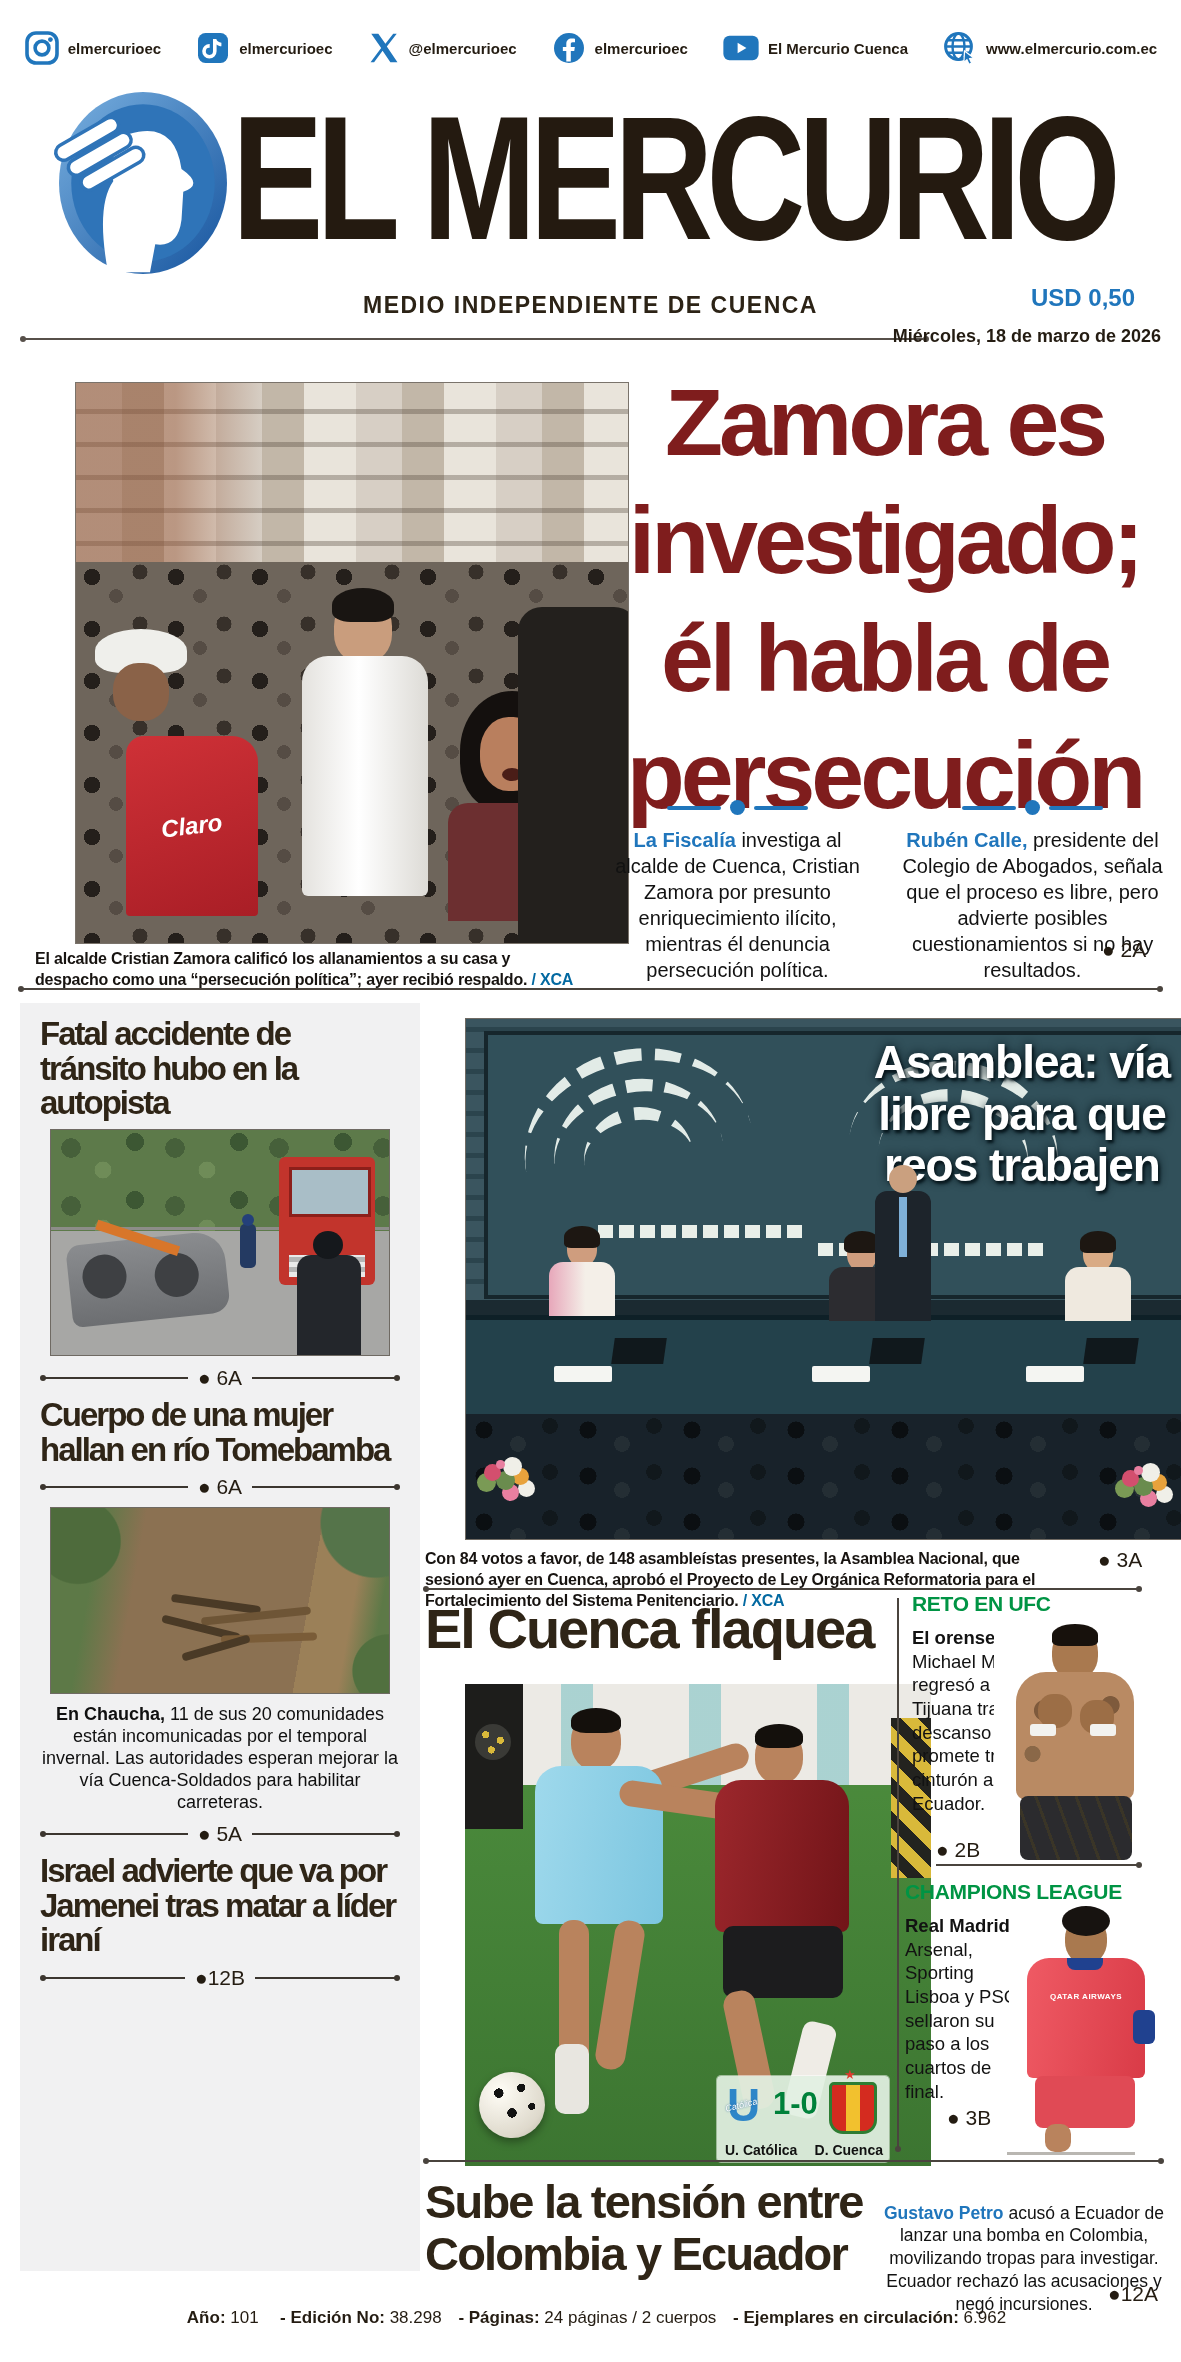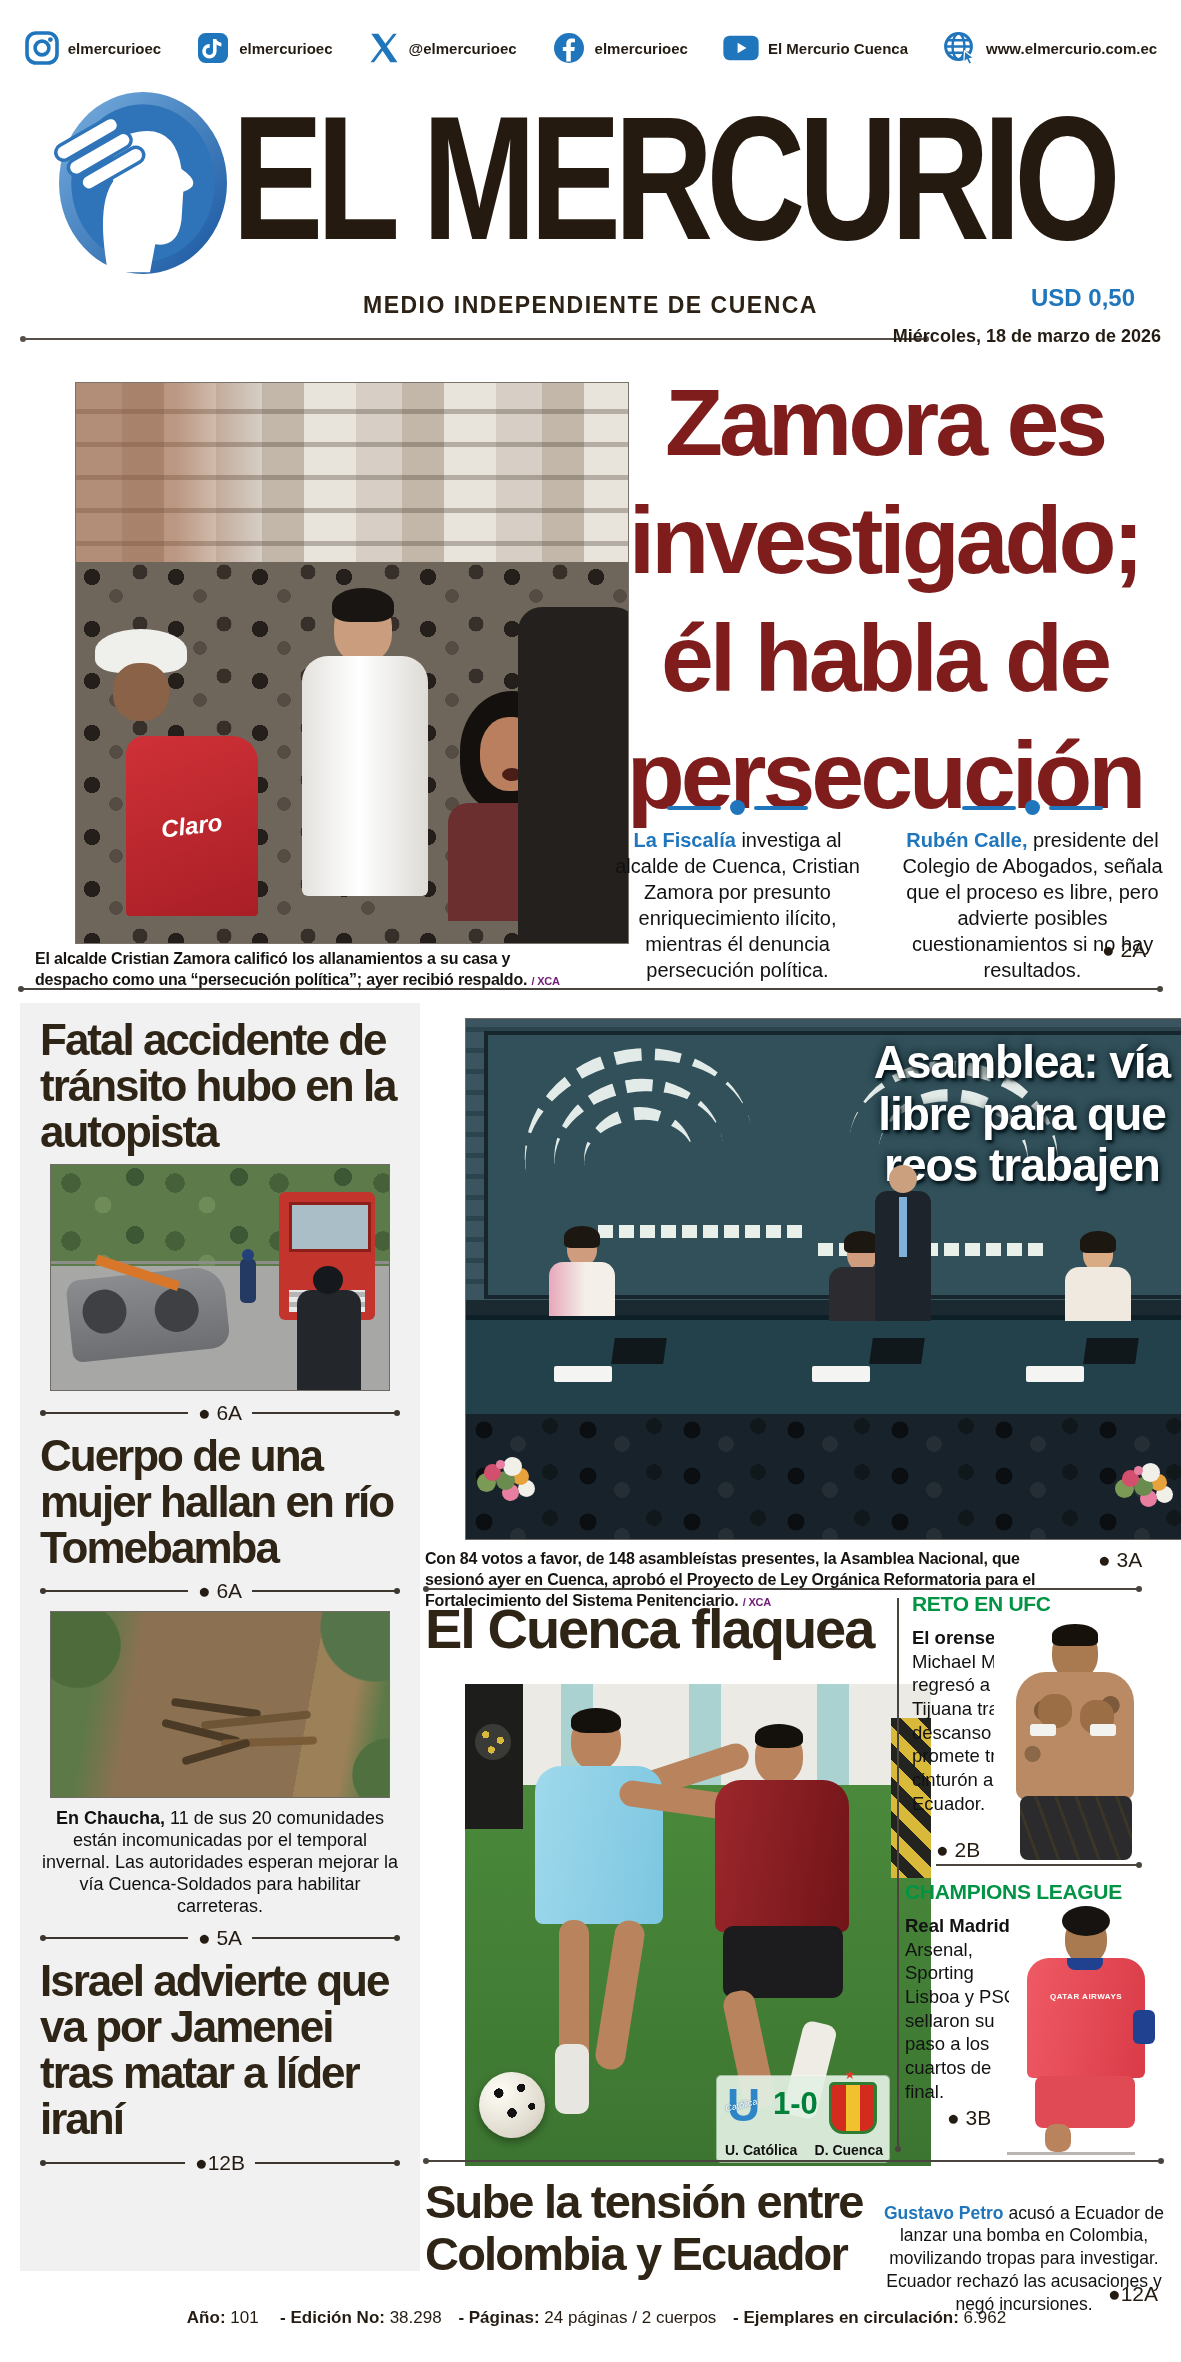--- a/index.html
+++ b/index.html
@@ -66,31 +66,31 @@
     background:linear-gradient(160deg,#cf3137,#a91e26);display:flex;align-items:center;justify-content:center;}
   .vest span{color:#fff;font-style:italic;font-weight:700;font-size:24px;transform:rotate(-7deg);}
   .shout{position:absolute;left:66%;top:55%;width:150px;height:230px;}
   .shout .hair{position:absolute;left:20px;top:0;width:104px;height:120px;border-radius:50% 50% 40% 40%;background:#14100e;}
   .shout .fc{position:absolute;left:40px;top:26px;width:62px;height:74px;border-radius:46%;background:#b97f5e;}
   .shout .fc::after{content:"";position:absolute;left:22px;bottom:10px;width:20px;height:13px;border-radius:50%;background:#4a1d17;}
   .shout .bd{position:absolute;left:8px;top:112px;width:134px;height:118px;border-radius:20px 20px 0 0;background:#6c2f30;}
   .darkman{position:absolute;right:-10px;top:40%;width:120px;height:340px;background:#23201d;border-radius:24px 24px 0 0;}
   .lead-caption{position:absolute;left:35px;top:933px;width:552px;font-weight:700;font-size:16px;
     line-height:1.3;letter-spacing:-.2px;color:#171310;}
-  .credit{font-size:11px;color:#701a75;}
+  .credit{font-size:16px;color:#0369a1;}
   .lead-h{position:absolute;left:597px;top:364px;width:575px;margin:0;text-align:center;
     font-size:95px;line-height:1.24;font-weight:800;letter-spacing:-4px;color:#7f1d1d;}
   .sum-row{position:absolute;left:600px;top:800px;width:570px;display:flex;gap:20px;}
   .sum{flex:1;text-align:center;font-size:20px;line-height:1.3;color:#121212;}
   .blue{color:#2076bc;font-weight:700;}
   .ref-2a{position:absolute;left:1102px;top:938px;}
   
   .left-col{position:absolute;left:20px;top:1003px;width:400px;height:1268px;background:#f1f1f2;
     padding:14px 20px 0;box-sizing:border-box;}
-  .sec-h{margin:0 0 8px;font-size:44px;font-weight:800;line-height:1.05;letter-spacing:-2px;color:#2f2517;}
+  .sec-h{margin:0 0 8px;font-size:33px;font-weight:800;line-height:1.05;letter-spacing:-2px;color:#2f2517;}
   .ph{border:1px solid #6f6a63;margin:4px auto 10px;overflow:hidden;position:relative;}
   .acc-ph{width:338px;height:225px;background:linear-gradient(#5d7a4a 0 45%,#a7a7a5 45%);}
   .acc-ph .fol{position:absolute;inset:0 0 55% 0;background:
     radial-gradient(circle 16px at 20px 18px,#46603a 60%,transparent 61%),
     radial-gradient(circle 14px at 52px 40px,#6f8c58 60%,transparent 61%),
     radial-gradient(circle 15px at 84px 12px,#3c5733 60%,transparent 61%);background-size:104px 58px;}
   .acc-ph .fence{position:absolute;left:0;right:0;top:43%;height:3px;background:#8d8d89;}
   .van{position:absolute;left:18px;top:48%;width:158px;height:82px;border-radius:14px 30px 18px 10px;
     background:linear-gradient(#8a8c8f,#6c6e71);transform:rotate(-6deg);}
   .van::before{content:"";position:absolute;left:14px;top:12px;width:44px;height:44px;border-radius:50%;background:#3e4043;box-shadow:72px 6px 0 #3e4043;}

